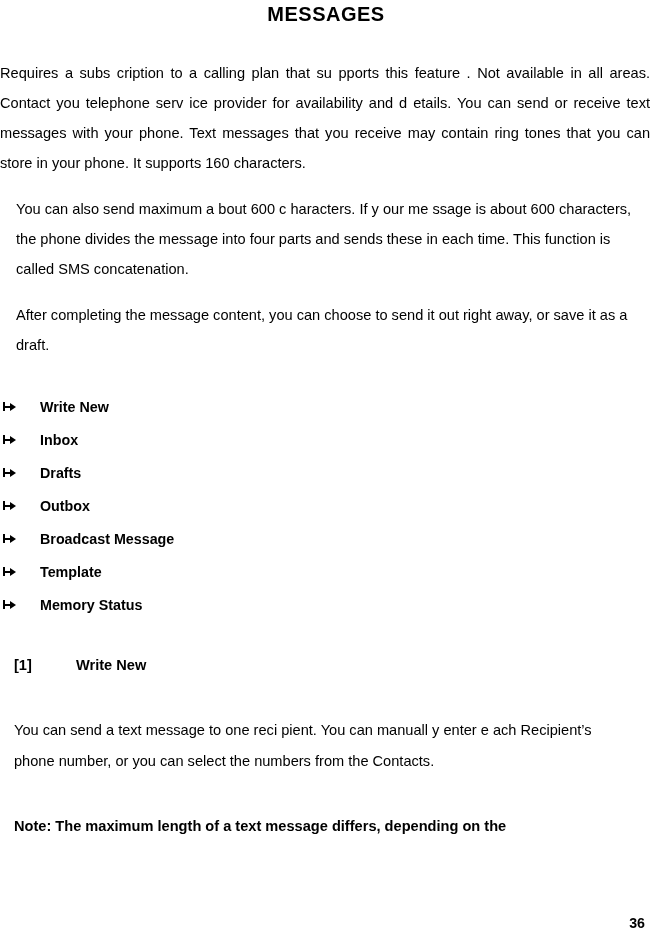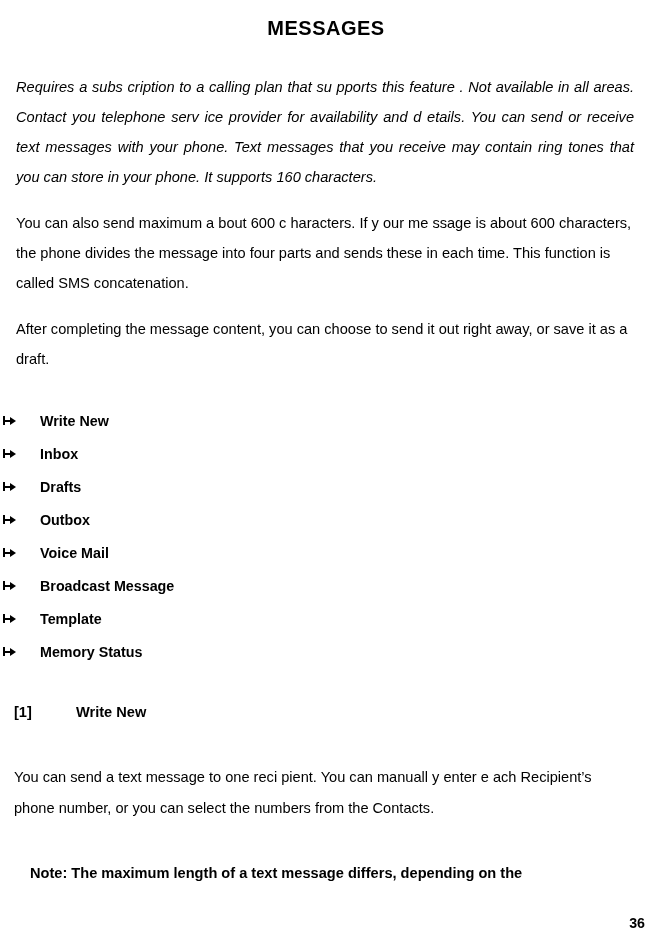--- a/index.html
+++ b/index.html
@@ -21,34 +21,33 @@
     height: 937px;
     box-sizing: border-box;
     padding: 0 0 0 0;
   }
   .title {
     text-align: center;
     font-size: 20px;
     font-weight: bold;
     letter-spacing: 0.5px;
     margin: 0;
-    padding-top: 16px;
+    padding-top: 2px;
     line-height: 24px;
   }
   .body-block {
     margin-top: 32px;
     padding: 0 2px 0 0;
     font-size: 14.6px;
     line-height: 30px;
   }
   .para {
-    margin: 16px;
+    margin: 0;
     text-align: justify;
     text-justify: inter-word;
-    font-style: italic;
   }
   .para-nojust {
     margin: 16px;
     text-align: left;
   }
 
   .menu-list {
     margin-top: 30px;
   }
   .menu-item {
@@ -82,21 +81,21 @@
 
   .section-body {
     margin-top: 42px;
     padding-left: 14px;
     padding-right: 16px;
     font-size: 14.6px;
     line-height: 31px;
   }
   .note {
     margin-top: 34px;
-    padding-left: 30px;
+    padding-left: 14px;
     padding-right: 22px;
     font-size: 14.6px;
     font-weight: bold;
     line-height: 30px;
     text-align: justify;
     text-justify: inter-word;
   }
   .page-number {
     position: absolute;
     right: 7px;
@@ -153,29 +152,20 @@
     <div class="menu-item">
       <span class="bullet-icon">
         <svg width="14" height="12" viewBox="0 0 14 12">
             <path d="M0 5 H7 V2 L13 6 L7 10 V7 H0 Z" fill="#000"></path>
             <path d="M0 1 H2 V10 H0 Z" fill="#000"></path>
           </svg>
       </span>
       <span class="menu-label">Outbox</span>
     </div>
 
-    <div class="menu-item">
-      <span class="bullet-icon">
-        <svg width="14" height="12" viewBox="0 0 14 12">
-            <path d="M0 5 H7 V2 L13 6 L7 10 V7 H0 Z" fill="#000"></path>
-            <path d="M0 1 H2 V10 H0 Z" fill="#000"></path>
-          </svg>
-      </span>
-      <span class="menu-label">Voice Mail</span>
-    </div>
 
     <div class="menu-item">
       <span class="bullet-icon">
         <svg width="14" height="12" viewBox="0 0 14 12">
             <path d="M0 5 H7 V2 L13 6 L7 10 V7 H0 Z" fill="#000"></path>
             <path d="M0 1 H2 V10 H0 Z" fill="#000"></path>
           </svg>
       </span>
       <span class="menu-label">Broadcast Message</span>
     </div>

